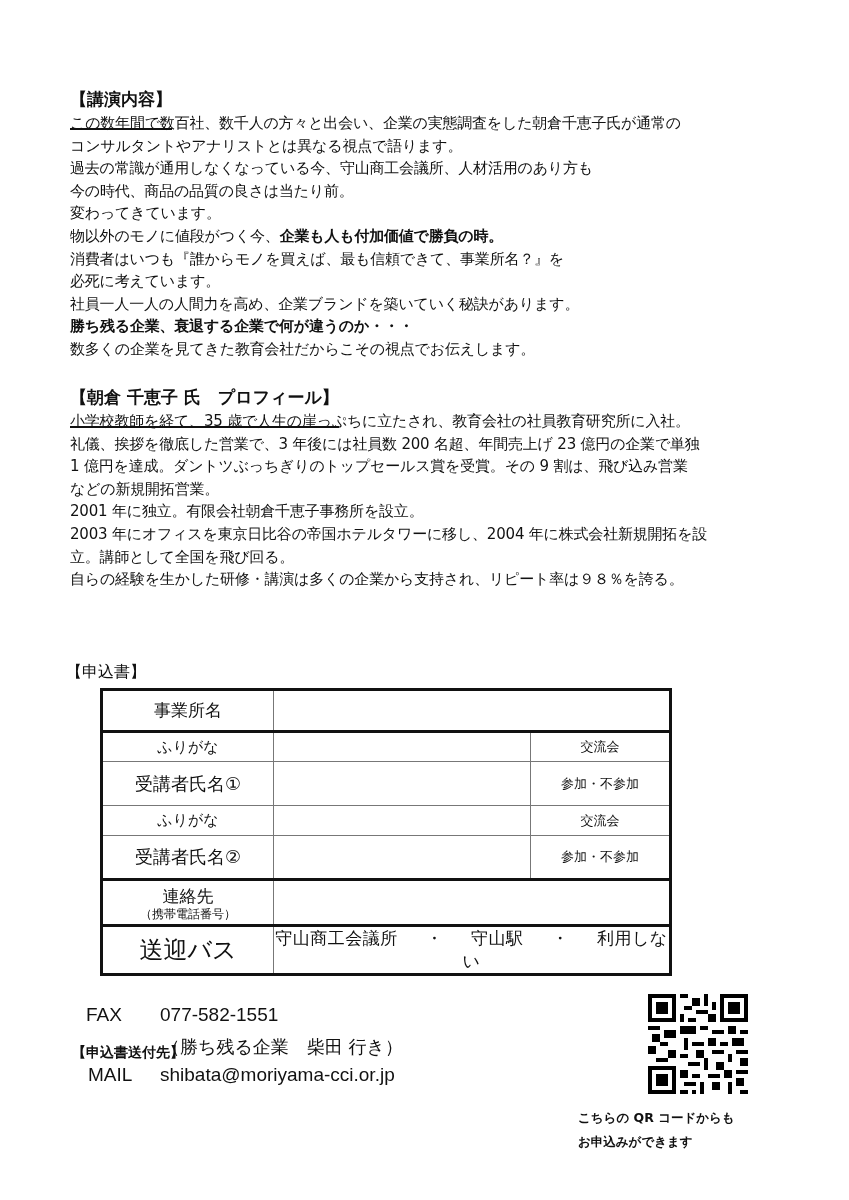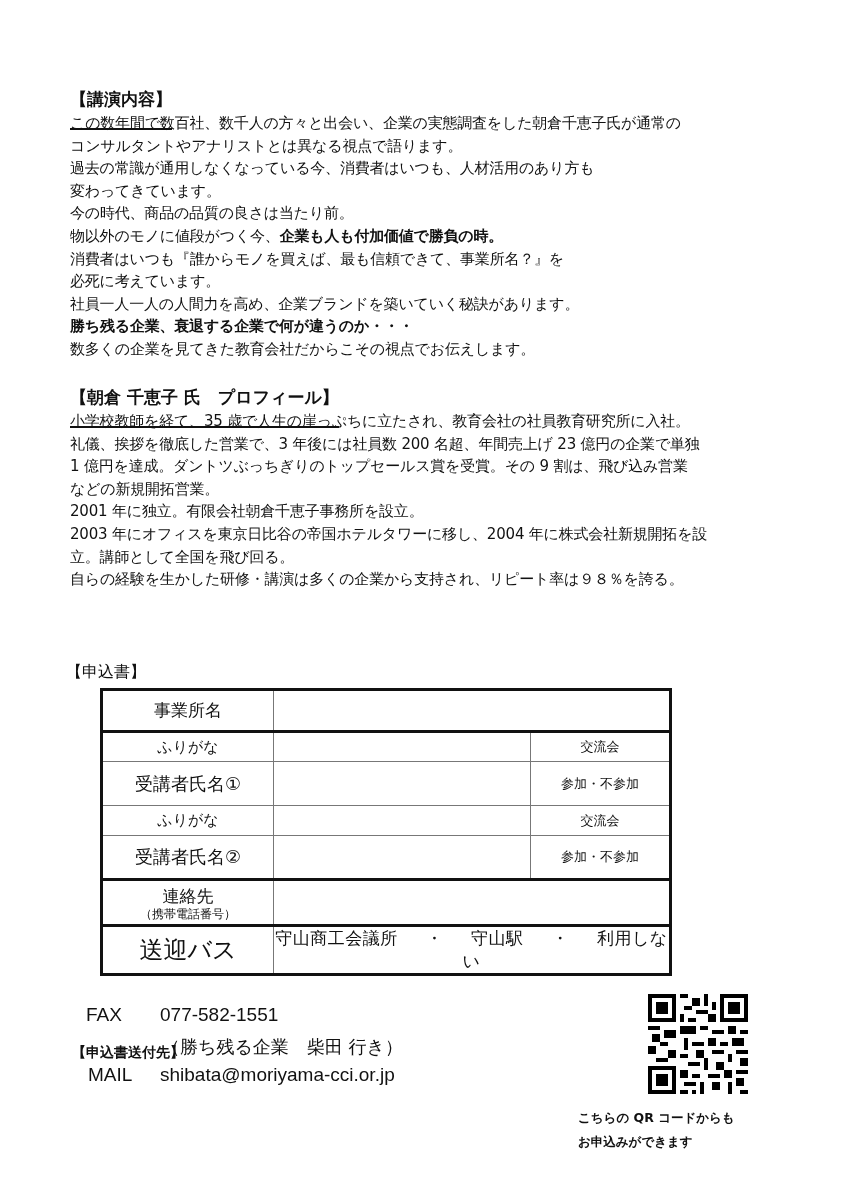--- a/index.html
+++ b/index.html
@@ -20,23 +20,23 @@
   .contact { font-family:"Liberation Sans", sans-serif; font-size:19px; white-space:nowrap; }
   .qr { position:absolute; left:648px; top:994px; width:100px; height:100px; }
 </style>
 </head>
 <body>
 
 <div class="abs heading" style="left:70px;top:88px;">【講演内容】</div>
 <div class="abs" style="left:70px;top:112px;">
   <div class="para"><span>この数年間で数百社、数千人の方々と出会い、企業の実態調査をした朝倉千恵子氏が通常の</span></div>
   <div class="para"><span>コンサルタントやアナリストとは異なる視点で語ります。</span></div>
-  <div class="para"><span>過去の常識が通用しなくなっている今、消費者はいつも、人材活用のあり方も</span></div>
+  <div class="para"><span>過去の常識が通用しなくなっている今、守山商工会議所、人材活用のあり方も</span></div>
+  <div class="para"><span>今の時代、商品の品質の良さは当たり前。</span></div>
   <div class="para"><span>変わってきています。</span></div>
-  <div class="para"><span>今の時代、商品の品質の良さは当たり前。</span></div>
   <div class="para"><span>物以外のモノに値段がつく今、</span><span class="b">企業も人も付加価値で勝負の時。</span></div>
   <div class="para"><span>消費者はいつも『誰からモノを買えば、最も信頼できて、事業所名？』を</span></div>
   <div class="para"><span>必死に考えています。</span></div>
   <div class="para"><span>社員一人一人の人間力を高め、企業ブランドを築いていく秘訣があります。</span></div>
   <div class="para"><span class="b">勝ち残る企業、衰退する企業で何が違うのか・・・</span></div>
   <div class="para"><span>数多くの企業を見てきた教育会社だからこその視点でお伝えします。</span></div>
 </div>
 
 <div class="abs heading" style="left:70px;top:386px;">【朝倉 千恵子 氏　プロフィール】</div>
 <div class="abs" style="left:70px;top:410px;">

